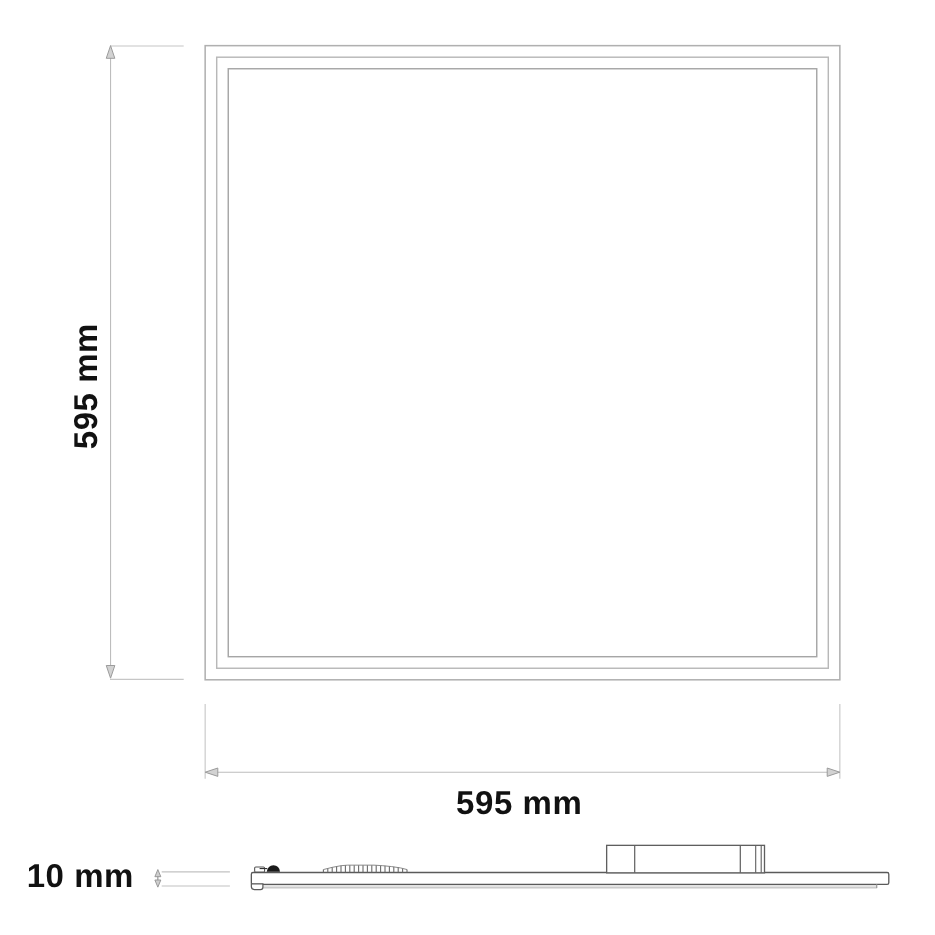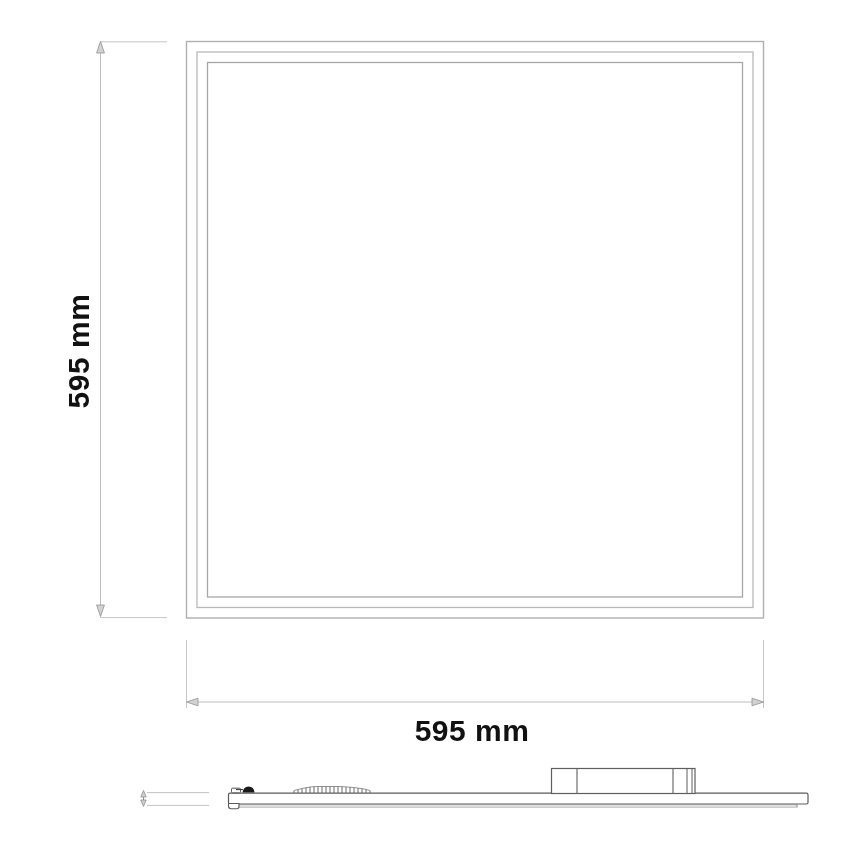--- a/index.html
+++ b/index.html
@@ -116,14 +116,15 @@
       </g>
 
       <line x1="797" y1="803.8" x2="797" y2="807.2" stroke="#9a9a9a" stroke-width="1"></line>
     </g>
   </svg>
 
   <div class="dim-label dim-label-height">595 mm</div>
 
   <div class="dim-label dim-label-width">595 mm</div>
 
+  <div class="dim-label dim-label-thickness">10 mm</div>
 
 </div>
 
 </body></html>

